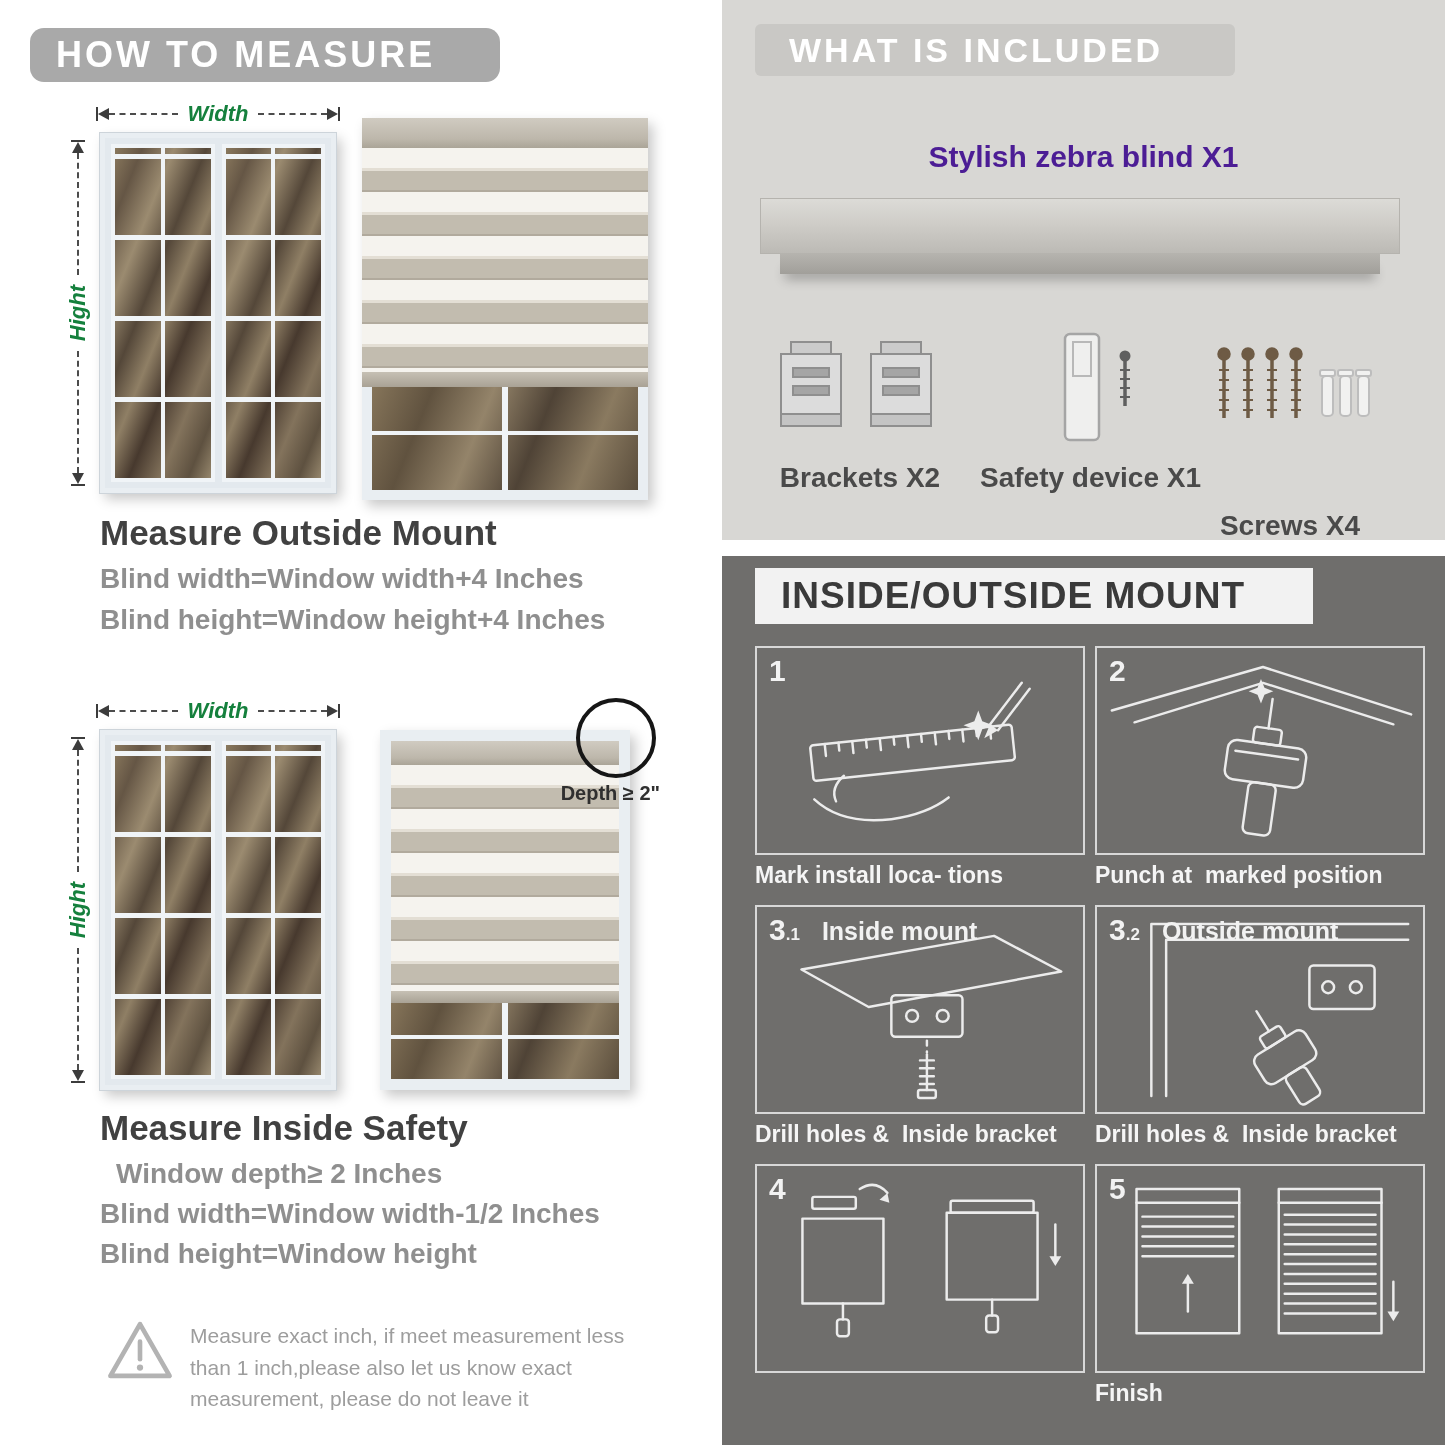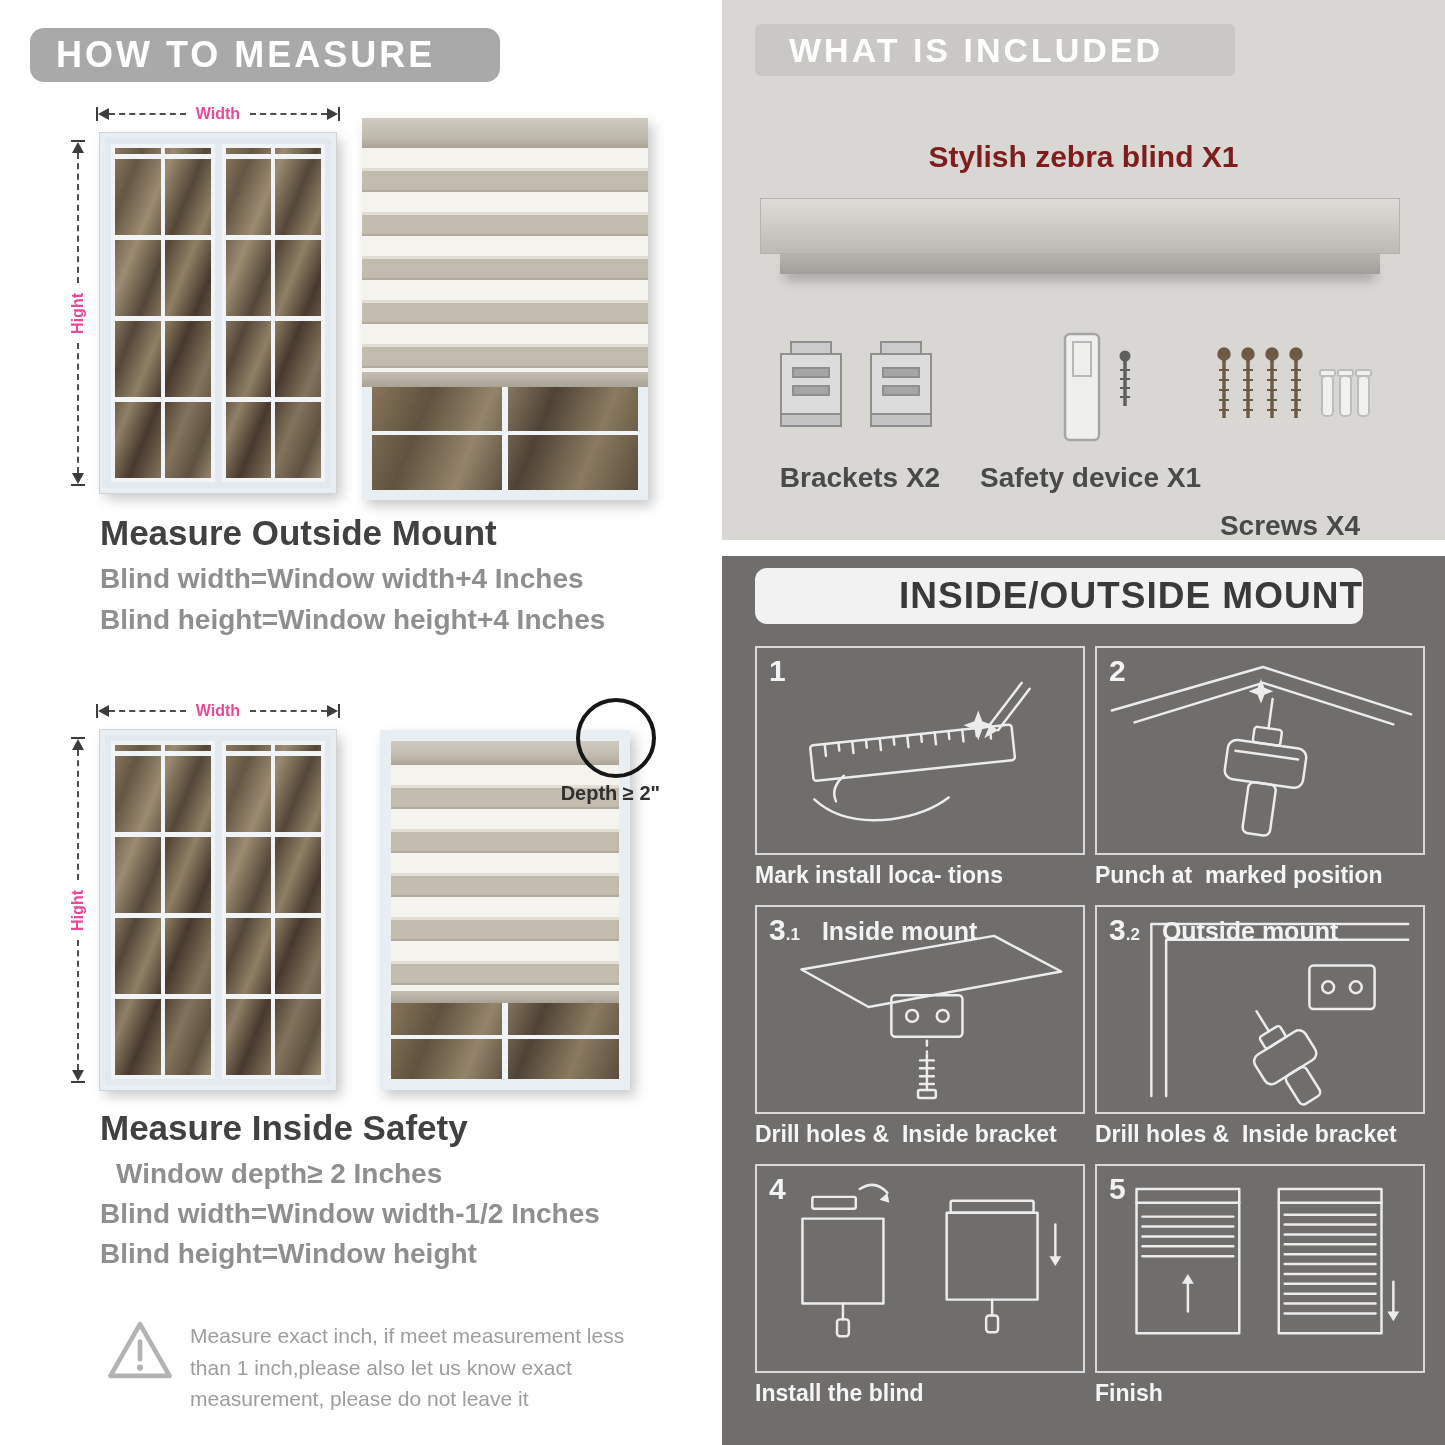--- a/index.html
+++ b/index.html
@@ -68,54 +68,54 @@
   .fig2-varrow{left:70px;top:737px;height:346px;}
   .dash-h{flex:1;border-top:2px dashed #4c4c4c;height:0;}
   .dash-v{flex:1;border-left:2px dashed #4c4c4c;width:0;}
   .ah{width:0;height:0;}
   .ah-left{border-top:6px solid transparent;border-bottom:6px solid transparent;border-right:11px solid #3c3c3c;}
   .ah-right{border-top:6px solid transparent;border-bottom:6px solid transparent;border-left:11px solid #3c3c3c;}
   .ah-up{border-left:6px solid transparent;border-right:6px solid transparent;border-bottom:11px solid #3c3c3c;}
   .ah-down{border-left:6px solid transparent;border-right:6px solid transparent;border-top:11px solid #3c3c3c;}
   .tick-v{width:2px;height:14px;background:#3c3c3c;}
   .tick-h{height:2px;width:14px;background:#3c3c3c;}
-  .arrow-label{font-size:16px;font-weight:700;color:#ec4899;padding:0 10px;white-space:nowrap;}
+  .arrow-label{font-size:22px;font-weight:700;color:#15803d;padding:0 10px;white-space:nowrap;font-style:italic;}
   .arrow-label-v{writing-mode:vertical-rl;transform:rotate(180deg);padding:10px 0;}
 
   
   .warn-tri{position:absolute;left:103px;top:1316px;width:74px;height:68px;}
   .warn-text{position:absolute;left:190px;top:1320px;width:450px;font-size:21px;line-height:1.5;color:#9d9d9d;}
 
   
   .included{position:absolute;left:722px;top:0;width:723px;height:540px;background:#d8d7d4;}
   .banner-included{
     position:absolute;left:33px;top:24px;width:480px;height:52px;line-height:52px;
     background:#c9c8c5;color:#fff;font-size:34px;font-weight:700;letter-spacing:3px;
     padding-left:34px;box-sizing:border-box;border-radius:6px;
   }
-  .product-label{position:absolute;top:140px;left:0;width:100%;text-align:center;font-size:30px;font-weight:700;color:#7f1d1d;}
+  .product-label{position:absolute;top:140px;left:0;width:100%;text-align:center;font-size:30px;font-weight:700;color:#4c1d95;}
   .hr-top{position:absolute;left:38px;top:198px;width:640px;height:56px;border:1px solid #b5b3ae;box-sizing:border-box;
     background:linear-gradient(180deg,#dcdbd7 0%,#cfcdc8 45%,#bcbab5 100%);}
   .hr-bottom{position:absolute;left:58px;top:254px;width:600px;height:20px;
     background:linear-gradient(180deg,#b5b3ae,#a19f9a);box-shadow:0 10px 12px -5px rgba(0,0,0,.3);}
   .icon{position:absolute;}
   .icon-brackets{left:55px;top:338px;width:165px;height:108px;}
   .icon-safety{left:315px;top:330px;width:115px;height:118px;}
   .icon-screws{left:488px;top:342px;width:165px;height:104px;}
   .item-label{position:absolute;top:462px;font-size:28px;font-weight:700;color:#4a4a4a;text-align:center;white-space:nowrap;}
   .il-brackets{left:38px;width:200px;}
   .il-safety{left:258px;width:220px;}
   .il-screws{left:478px;width:180px;margin-top:48px;}
 
   
   .mount{position:absolute;left:722px;top:556px;width:723px;height:889px;background:#6f6e6c;}
   .banner-mount{
-    position:absolute;left:33px;top:12px;width:608px;height:56px;line-height:56px;
+    position:absolute;left:33px;top:12px;width:558px;height:56px;line-height:56px;
     background:#f2f2f2;color:#3a3a3a;font-size:37px;font-weight:700;letter-spacing:1px;
-    padding-left:26px;box-sizing:border-box;border-radius:12px;text-align:right;
+    padding-left:26px;box-sizing:border-box;border-radius:0;
   }
   .steps-grid{position:absolute;left:33px;top:90px;width:672px;display:grid;
     grid-template-columns:330px 330px;column-gap:10px;row-gap:16px;}
   .pbox{height:205px;border:2px solid #d8d8d8;position:relative;box-sizing:content-box;}
   .pbox svg{position:absolute;left:0;top:0;width:100%;height:100%;}
   .pnum{position:absolute;top:6px;left:12px;color:#f2f2f2;font-weight:700;font-size:30px;display:flex;align-items:baseline;z-index:2;}
   .psub{font-size:17px;font-weight:700;}
   .plabel{font-size:25px;margin-left:22px;font-weight:700;}
   .pcaption{margin-top:7px;color:#f5f5f5;font-weight:700;font-size:23px;white-space:pre-wrap;}
   
@@ -378,21 +378,20 @@
           <path class="s" d="M104 22 q16 -10 28 4"></path>
           <path class="f" d="M132 26 l2 10 -10 -3 Z"></path>
           <rect class="s" x="196" y="34" width="84" height="12" rx="2"></rect>
           <rect class="s" x="192" y="46" width="92" height="88"></rect>
           <path class="s" d="M238 134 V150"></path>
           <rect class="s" x="232" y="150" width="12" height="17" rx="3"></rect>
           <path class="s" d="M302 58 V90"></path>
           <path class="f" d="M302 100 l-6 -10 h12 Z"></path>
         </svg>
       </div>
-      <div class="pcaption">Install the blind</div>
     </div>
 
     <div class="cell">
       <div class="pbox">
         <div class="pnum">
           <span>5</span>
             <span class="psub"></span>
             <span class="plabel"></span>
         </div>
         <svg viewBox="0 0 330 205">

